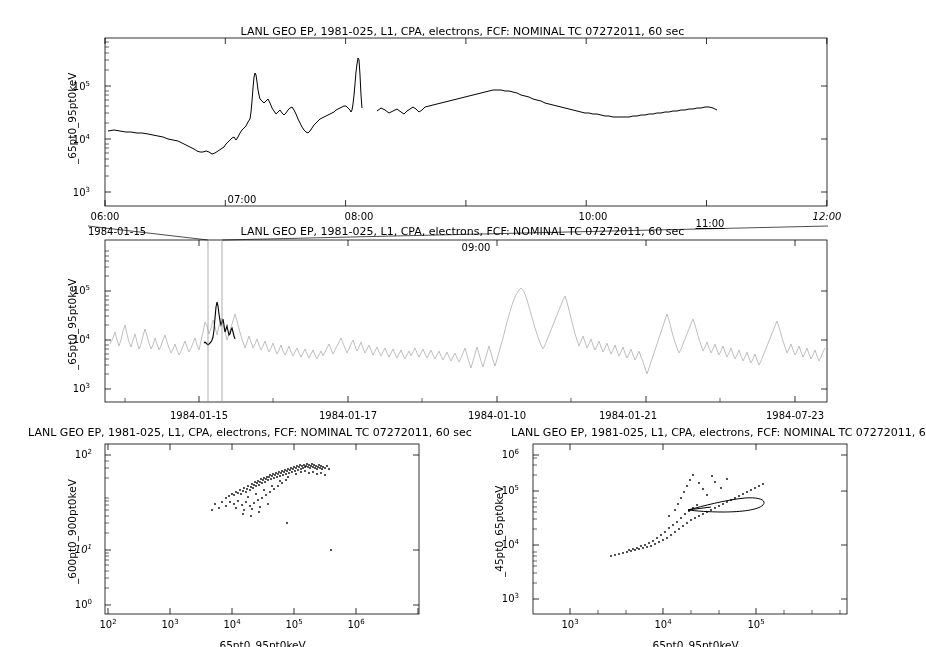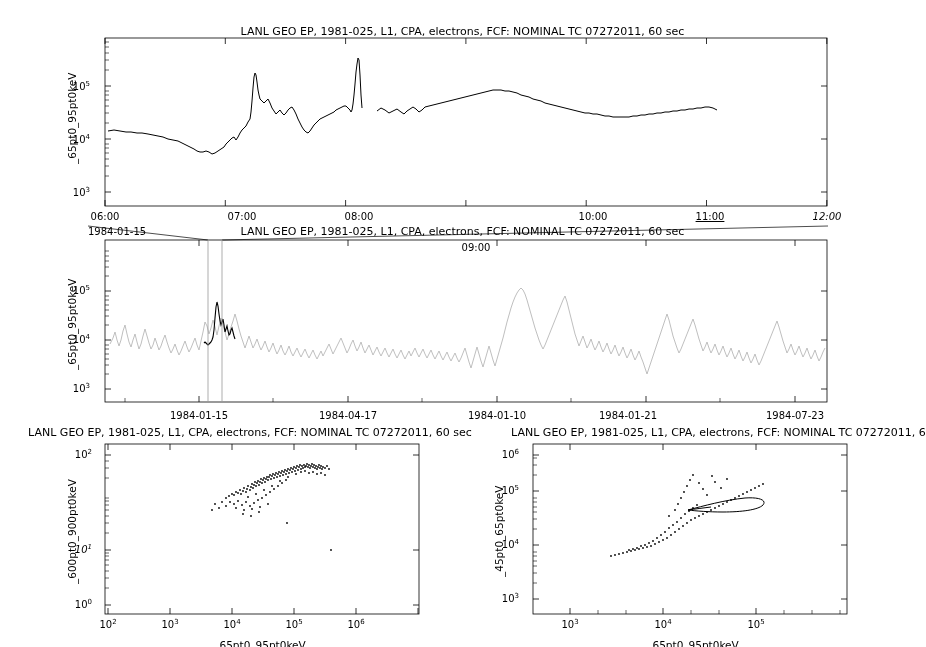--- a/index.html
+++ b/index.html
@@ -79,25 +79,25 @@
   <div class="panel" style="left:0;top:0;width:926px;height:225px;">
     <div class="plot-title" style="left:105px;top:25px;width:715px;">LANL GEO EP, 1981-025, L1, CPA, electrons, FCF: NOMINAL TC 07272011, 60 sec</div>
 
     <div class="axis-label-y" style="left:66px;top:164px;">_65pt0_95pt0keV</div>
 
     <div class="tick-label-y" style="left:60px;top:186px;width:30px;">10<sup>3</sup></div>
     <div class="tick-label-y" style="left:60px;top:133px;width:30px;">10<sup>4</sup></div>
     <div class="tick-label-y" style="left:60px;top:80px;width:30px;">10<sup>5</sup></div>
 
     <div class="tick-label-x" style="left:85px;top:211px;width:40px;">06:00</div>
-    <div class="tick-label-x" style="left:222px;top:211px;width:40px;">07:00</div>
+    <div class="tick-label-x" style="left:222px;top:194px;width:40px;">07:00</div>
     <div class="tick-label-x" style="left:339px;top:211px;width:40px;">08:00</div>
     <div class="tick-label-x" style="left:456px;top:203px;width:40px;margin-top:39px;">09:00</div>
     <div class="tick-label-x" style="left:573px;top:211px;width:40px;">10:00</div>
-    <div class="tick-label-x" style="left:690px;top:211px;width:40px;text-decoration:underline;">11:00</div>
+    <div class="tick-label-x" style="left:690px;top:218px;width:40px;text-decoration:underline;">11:00</div>
     <div class="tick-label-x" style="left:807px;top:211px;width:40px;font-style:italic;">12:00</div>
 
     <div class="date-sub" style="left:88px;top:226px;">1984-01-15</div>
 
     <svg width="926" height="225" style="position:absolute;left:0;top:0;">
 
       <rect x="105" y="38" width="722" height="168" fill="none" stroke="#000" stroke-width="0.8"></rect>
 
       <g stroke="#000" stroke-width="0.8">
         <line x1="105" y1="206" x2="105" y2="200"></line>
@@ -154,21 +154,21 @@
   <div class="panel" style="left:0;top:222px;width:926px;height:200px;">
     <div class="plot-title" style="left:105px;top:3px;width:715px;">LANL GEO EP, 1981-025, L1, CPA, electrons, FCF: NOMINAL TC 07272011, 60 sec</div>
 
     <div class="axis-label-y" style="left:66px;top:148px;">_65pt0_95pt0keV</div>
 
     <div class="tick-label-y" style="left:60px;top:160px;width:30px;">10<sup>3</sup></div>
     <div class="tick-label-y" style="left:60px;top:111px;width:30px;">10<sup>4</sup></div>
     <div class="tick-label-y" style="left:60px;top:62px;width:30px;">10<sup>5</sup></div>
 
     <div class="tick-label-x" style="left:149px;top:188px;width:100px;">1984-01-15</div>
-    <div class="tick-label-x" style="left:298px;top:188px;width:100px;">1984-04-17</div>
+    <div class="tick-label-x" style="left:298px;top:188px;width:100px;">1984-01-17</div>
     <div class="tick-label-x" style="left:447px;top:188px;width:100px;">1984-01-10</div>
     <div class="tick-label-x" style="left:578px;top:188px;width:100px;">1984-01-21</div>
     <div class="tick-label-x" style="left:745px;top:188px;width:100px;">1984-07-23</div>
 
     <svg width="926" height="200" style="position:absolute;left:0;top:0;">
 
       <g stroke="#000" stroke-width="0.7" fill="none">
         <line x1="208" y1="18" x2="88" y2="4"></line>
         <line x1="222" y1="18" x2="828" y2="4"></line>
       </g>

